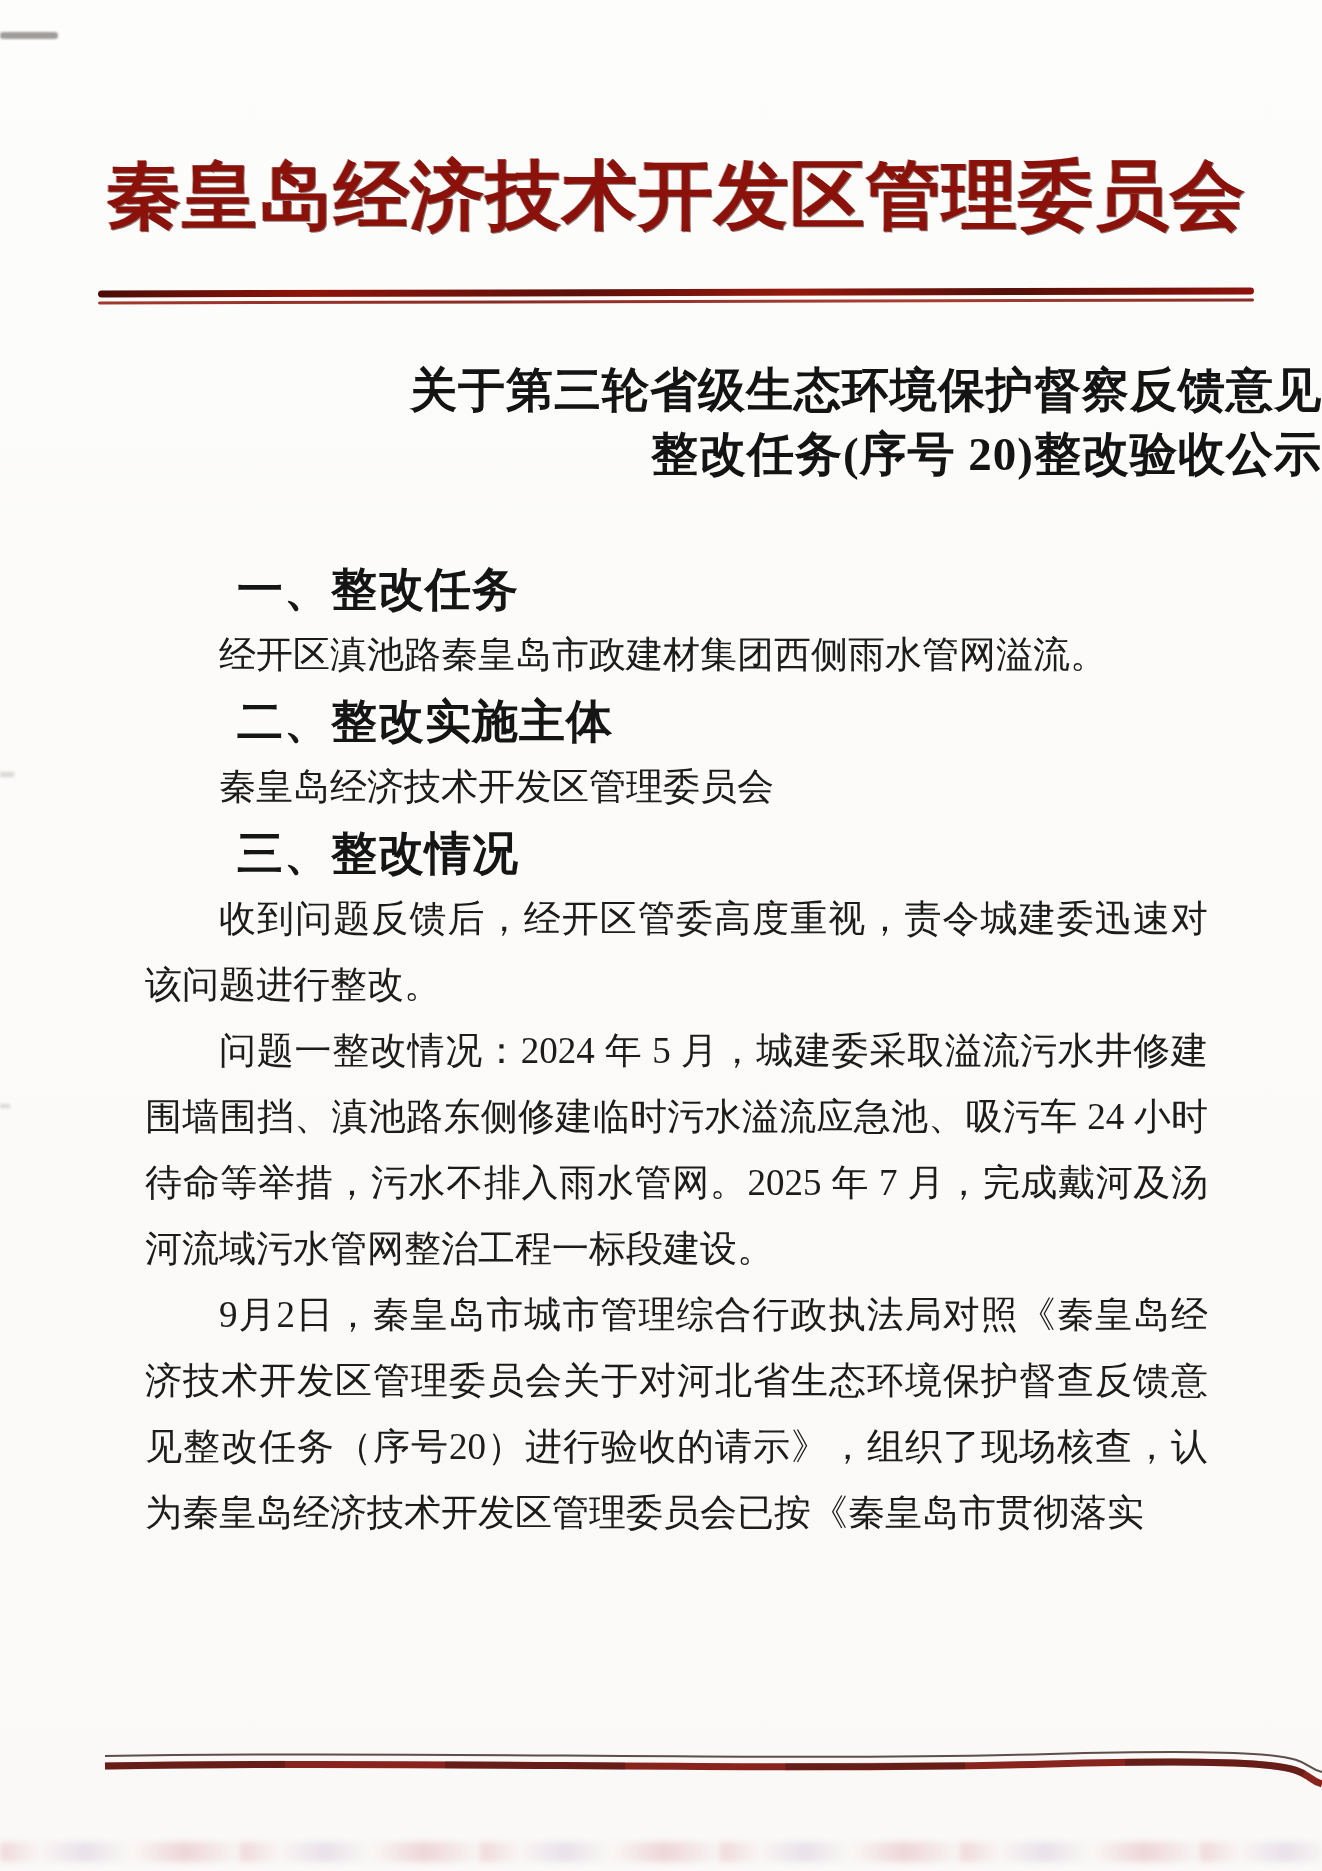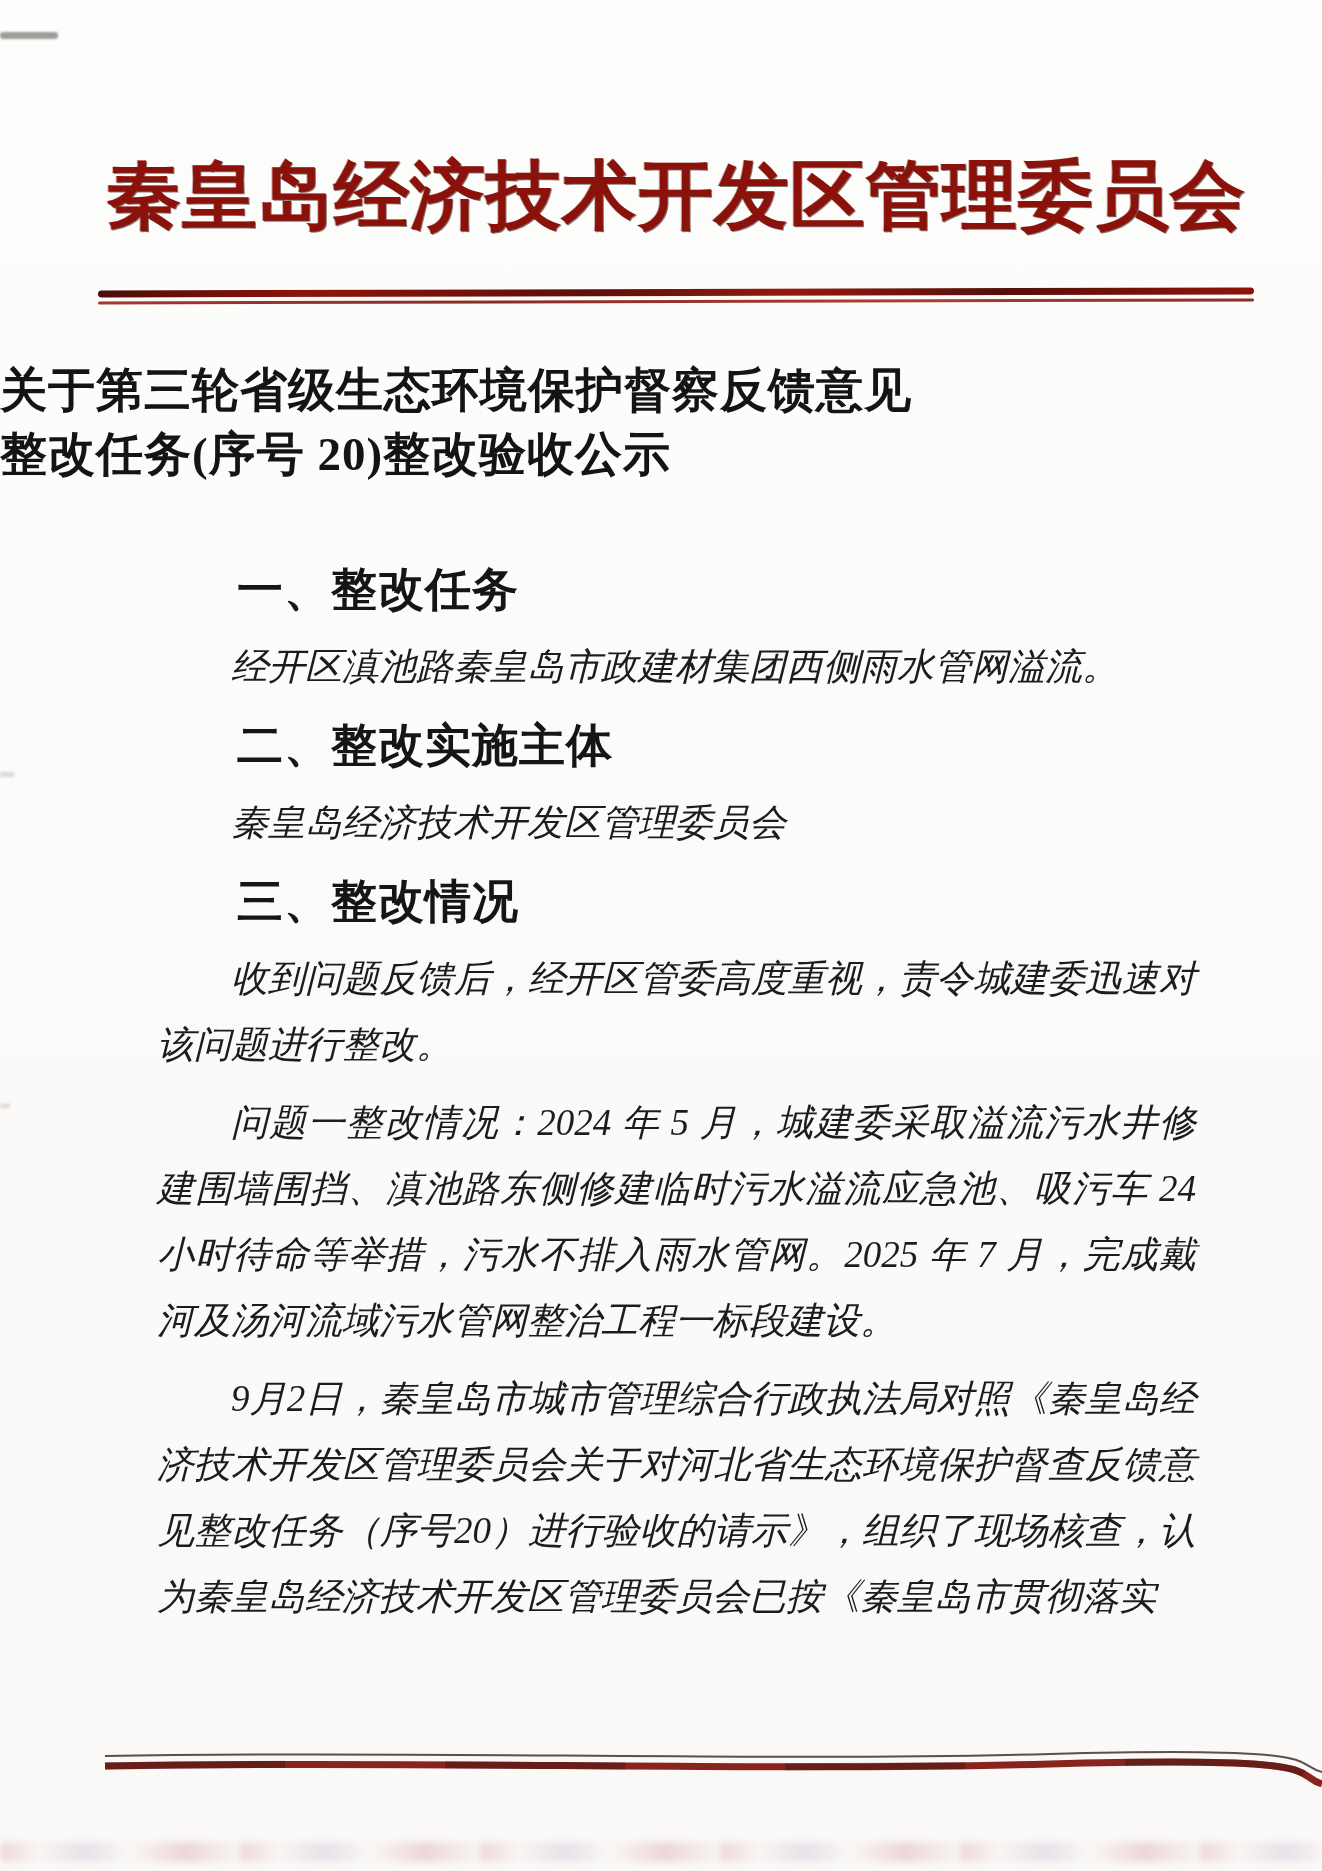--- a/index.html
+++ b/index.html
@@ -43,21 +43,21 @@
     background:linear-gradient(90deg,#4a0d07,#8e140b 18%,#5d100a 42%,#97180d 60%,#55100a 78%,#8e140b 100%);
   }
   .rule-thin{
     margin-top:4px;height:3px;border-radius:2px;
     background:linear-gradient(90deg,#9a2217,#7c150d 35%,#a02a1c 70%,#7c150d);
     opacity:.9;
   }
   
   .doc-title{
     position:absolute;top:358px;left:0;width:100%;
-    text-align:left;
+    text-align:right;
     font-family:"Liberation Serif","DejaVu Serif",serif;
     font-weight:bold;
     font-size:47px;
     line-height:64px;
     color:#141414;
     letter-spacing:1px;
   }
   
   .body-text{
     position:absolute;top:556px;left:145px;width:1063px;
@@ -67,23 +67,22 @@
     text-justify:inter-ideograph;
   }
   .body-text h2{
     margin:0;padding:0;
     font-size:46px;line-height:66px;
     font-family:"Liberation Sans","DejaVu Sans",sans-serif;
     font-weight:bold;color:#151515;
     text-indent:2em;letter-spacing:1px;
   }
   .body-text p{
-    margin:12px;padding:0;
+    margin:0;padding:0;
     text-indent:2em;
-    font-style:italic;
   }
   
   .bottom-rule{position:absolute;top:1742px;left:0;width:1322px;height:48px;}
   
   .bottom-strip{
     position:absolute;top:1842px;left:0;width:1322px;height:20px;
     background:
       repeating-linear-gradient(90deg,
         rgba(214,140,150,.55) 0px, rgba(240,220,225,.2) 40px,
         rgba(180,150,190,.45) 85px, rgba(245,235,235,.15) 130px,

